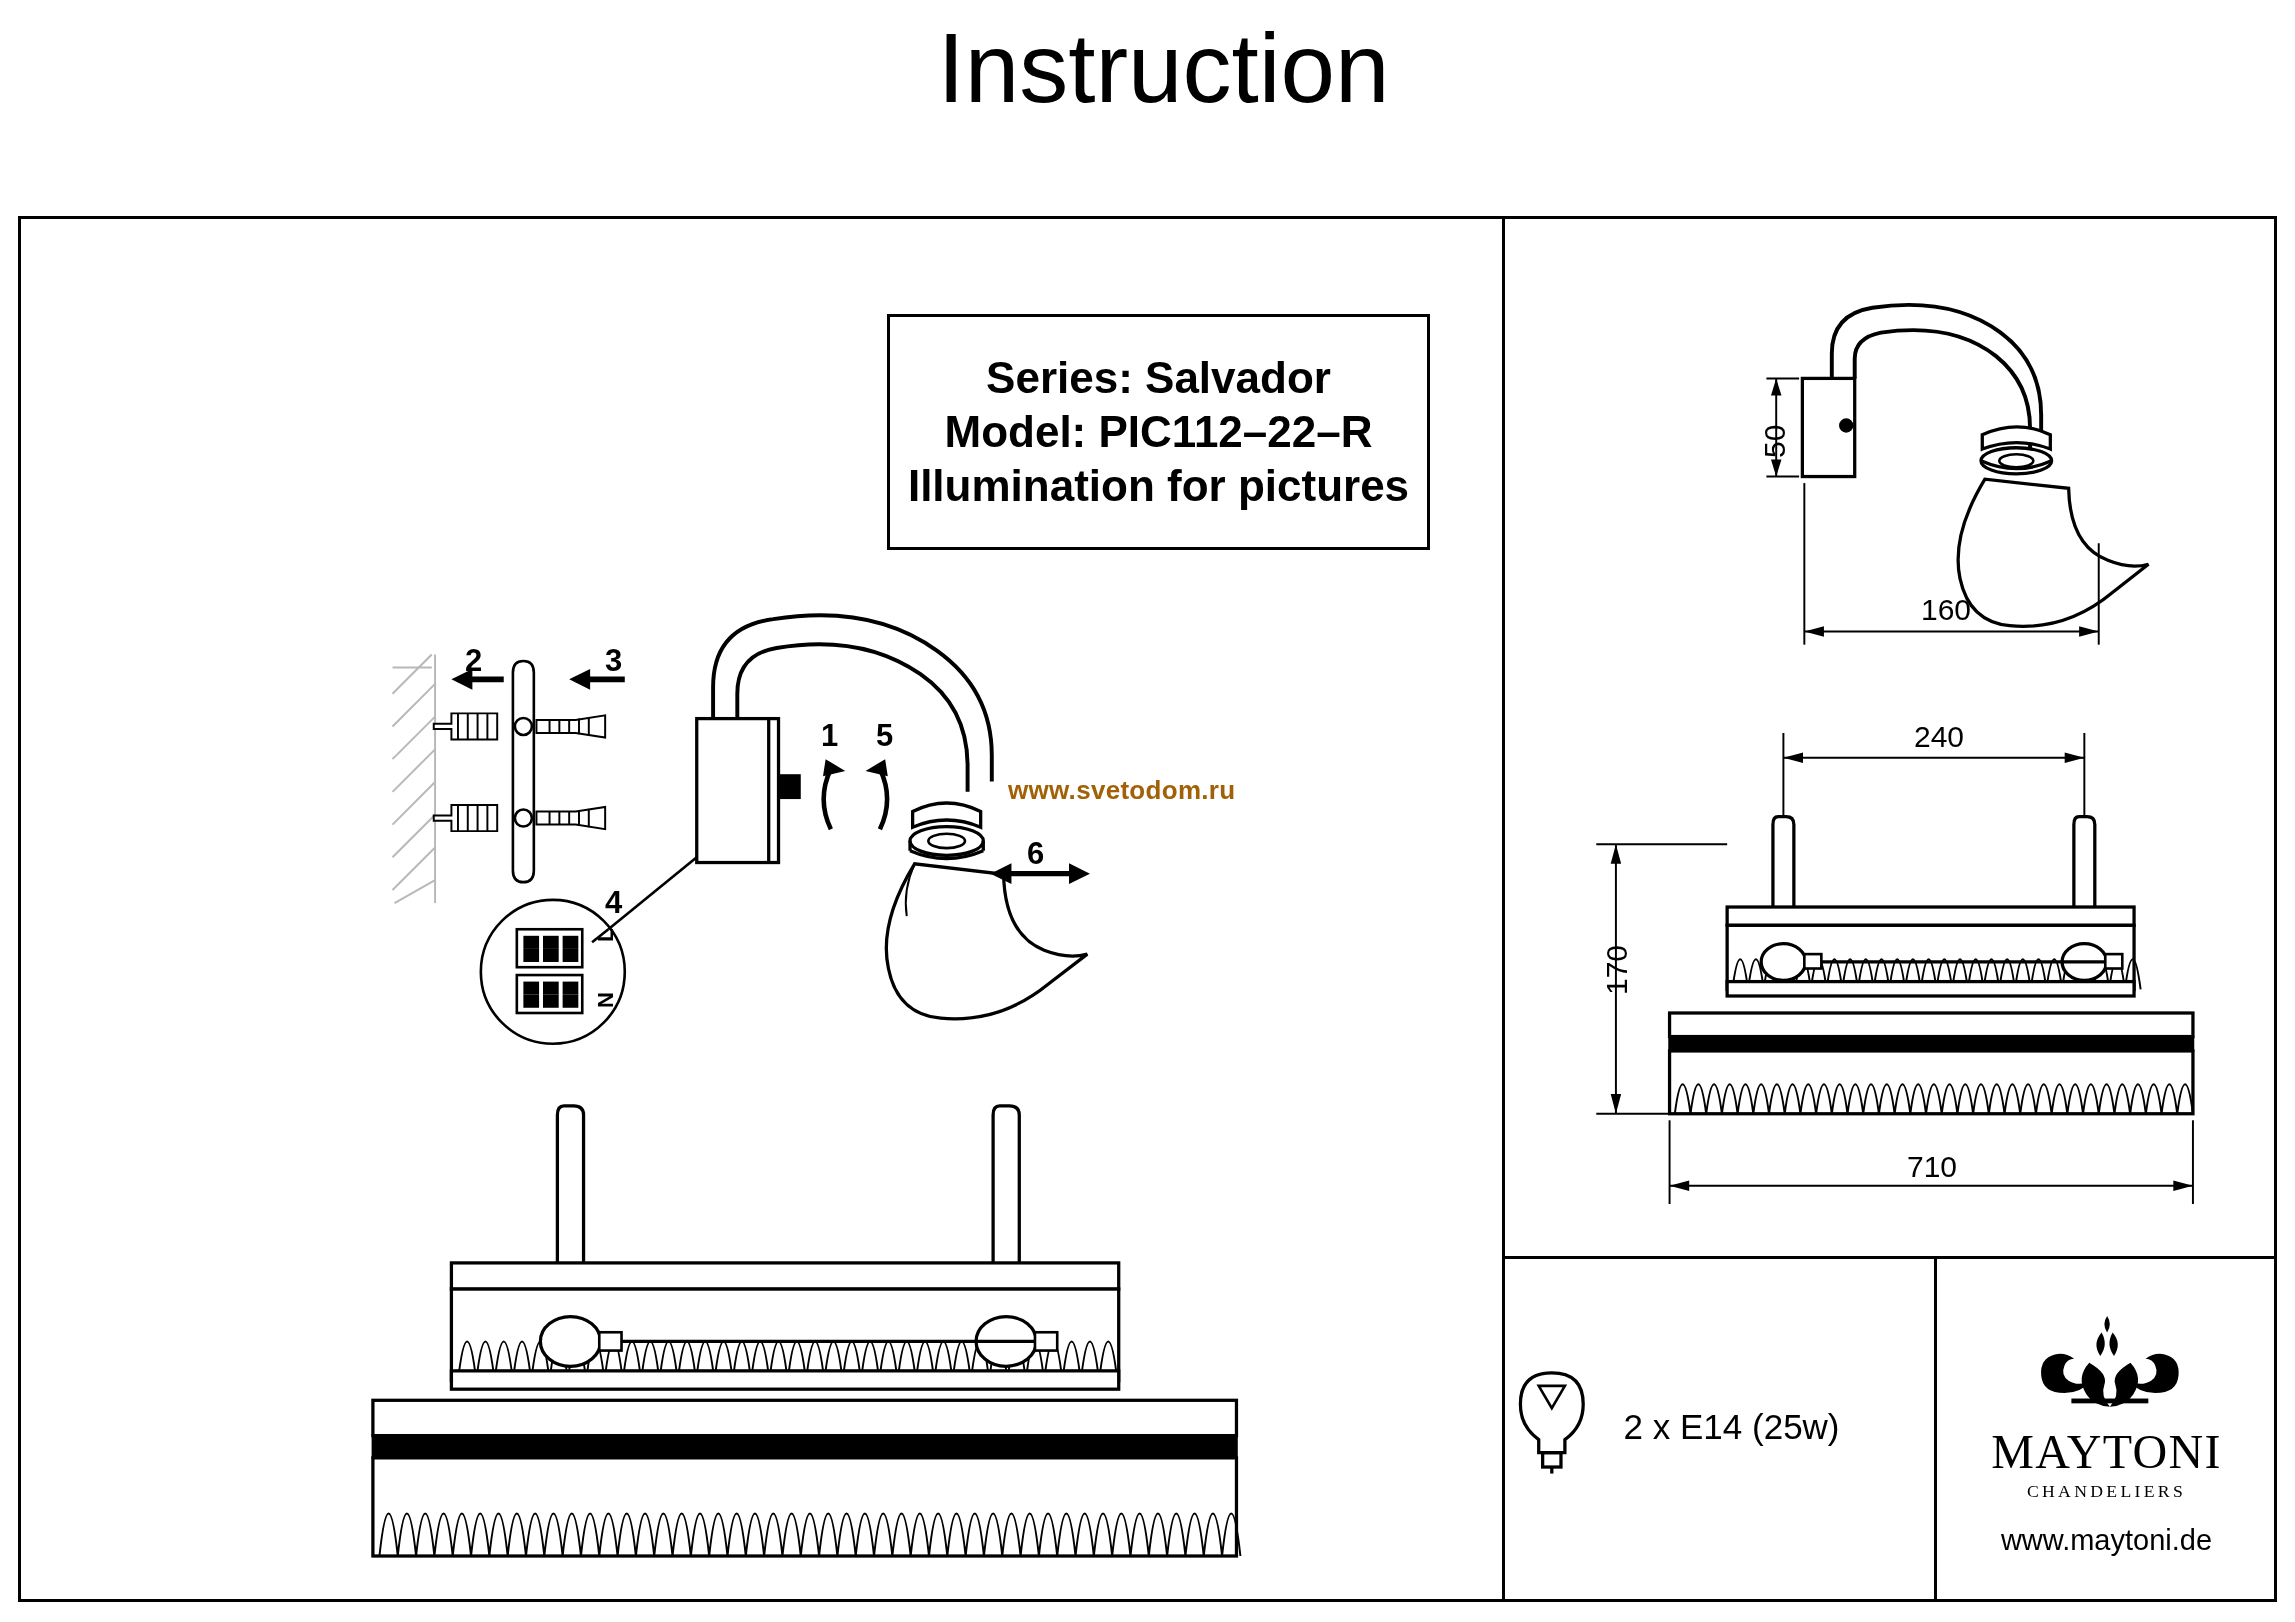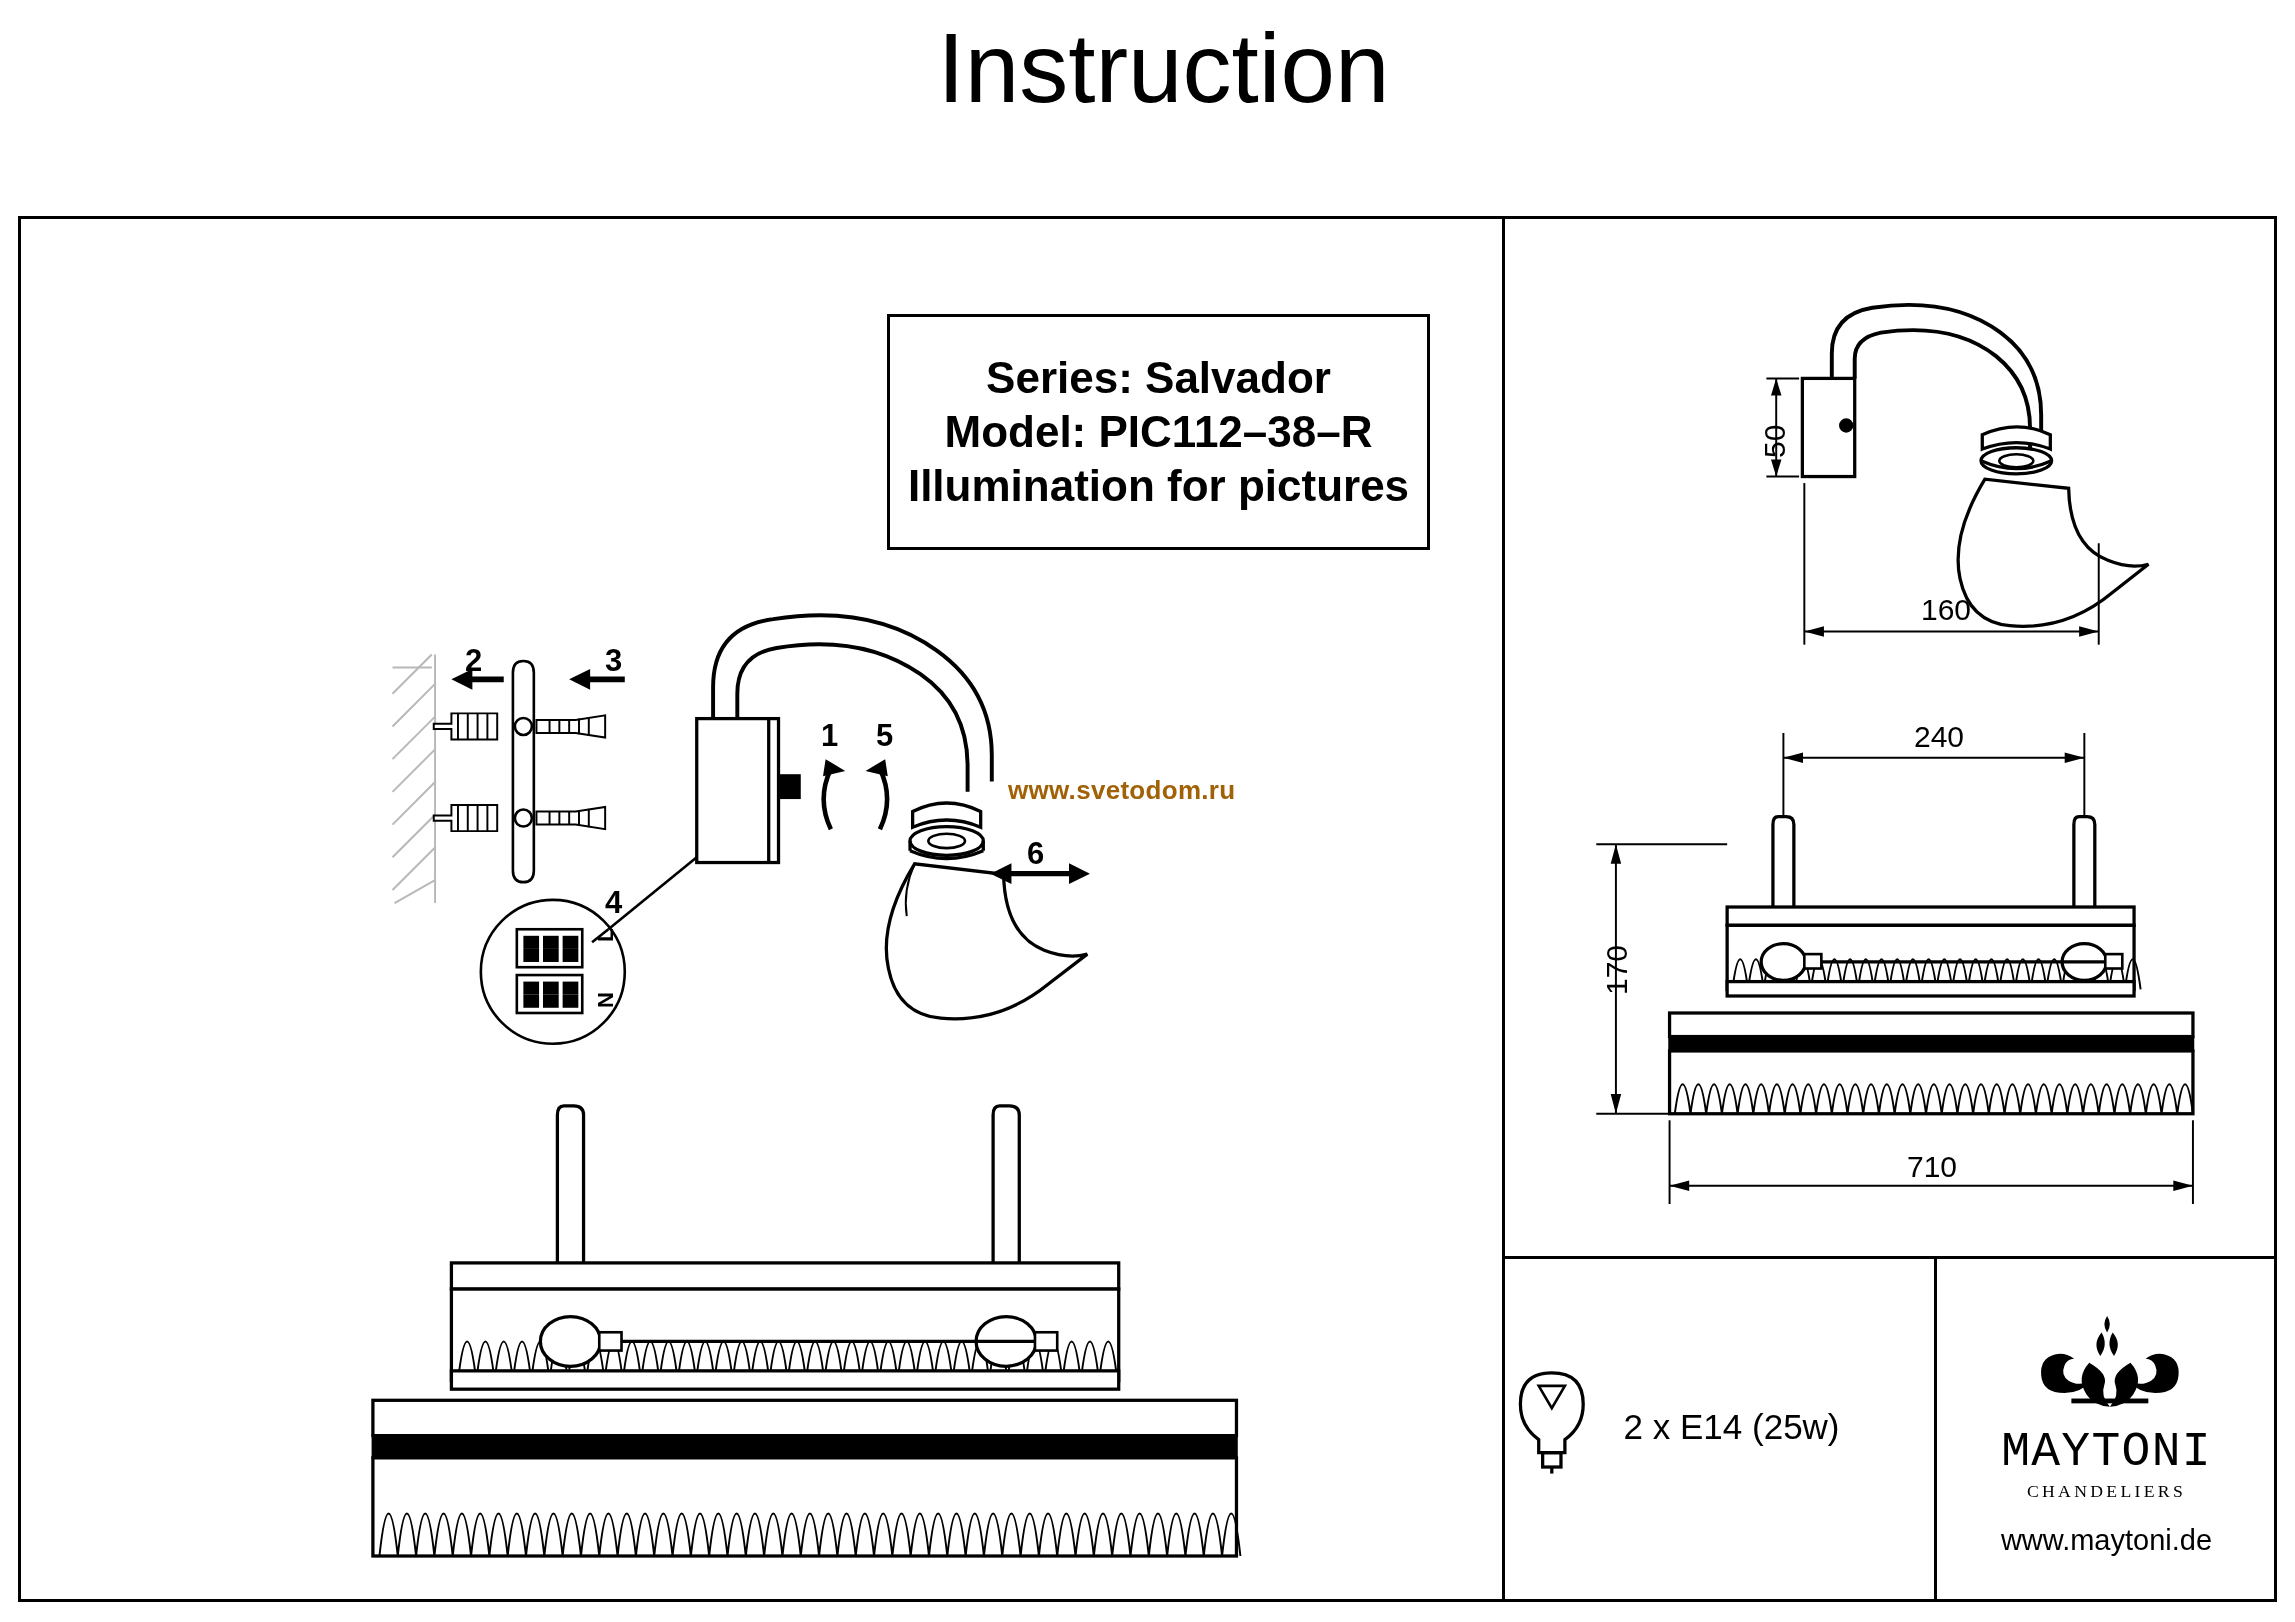--- a/index.html
+++ b/index.html
@@ -147,21 +147,21 @@
     left: 1937px;
     top: 1283px;
     width: 339px;
     height: 317px;
     display: flex;
     flex-direction: column;
     align-items: center;
     justify-content: center;
   }
   #logo-word {
-    font-family: Liberation Mono, monospace;
+    font-family: Liberation Serif, serif;
     font-size: 48px;
     letter-spacing: 1.3px;
     line-height: 52px;
   }
   #logo-sub {
     font-family: "Liberation Serif", serif;
     font-size: 17.7px;
     letter-spacing: 3.3px;
     line-height: 22px;
     margin-top: 2px;
@@ -190,21 +190,21 @@
 
 <div id="page-title">Instruction</div>
 
 <div id="main-frame"></div>
 <div id="vertical-divider"></div>
 <div id="right-horizontal-divider"></div>
 <div id="bottom-right-divider"></div>
 
 <div id="info-box">
   <div>Series: Salvador</div>
-  <div>Model: PIC112–38–R</div>
+  <div>Model: PIC112–22–R</div>
   <div>Illumination for pictures</div>
 </div>
 
 <div id="watermark">www.svetodom.ru</div>
 
 <svg class="svg-layer" viewBox="0 0 3508 2480">
 
   <g fill="none" stroke="#000" stroke-width="4">
 
     <g stroke="#b8b8b8" stroke-width="3">

